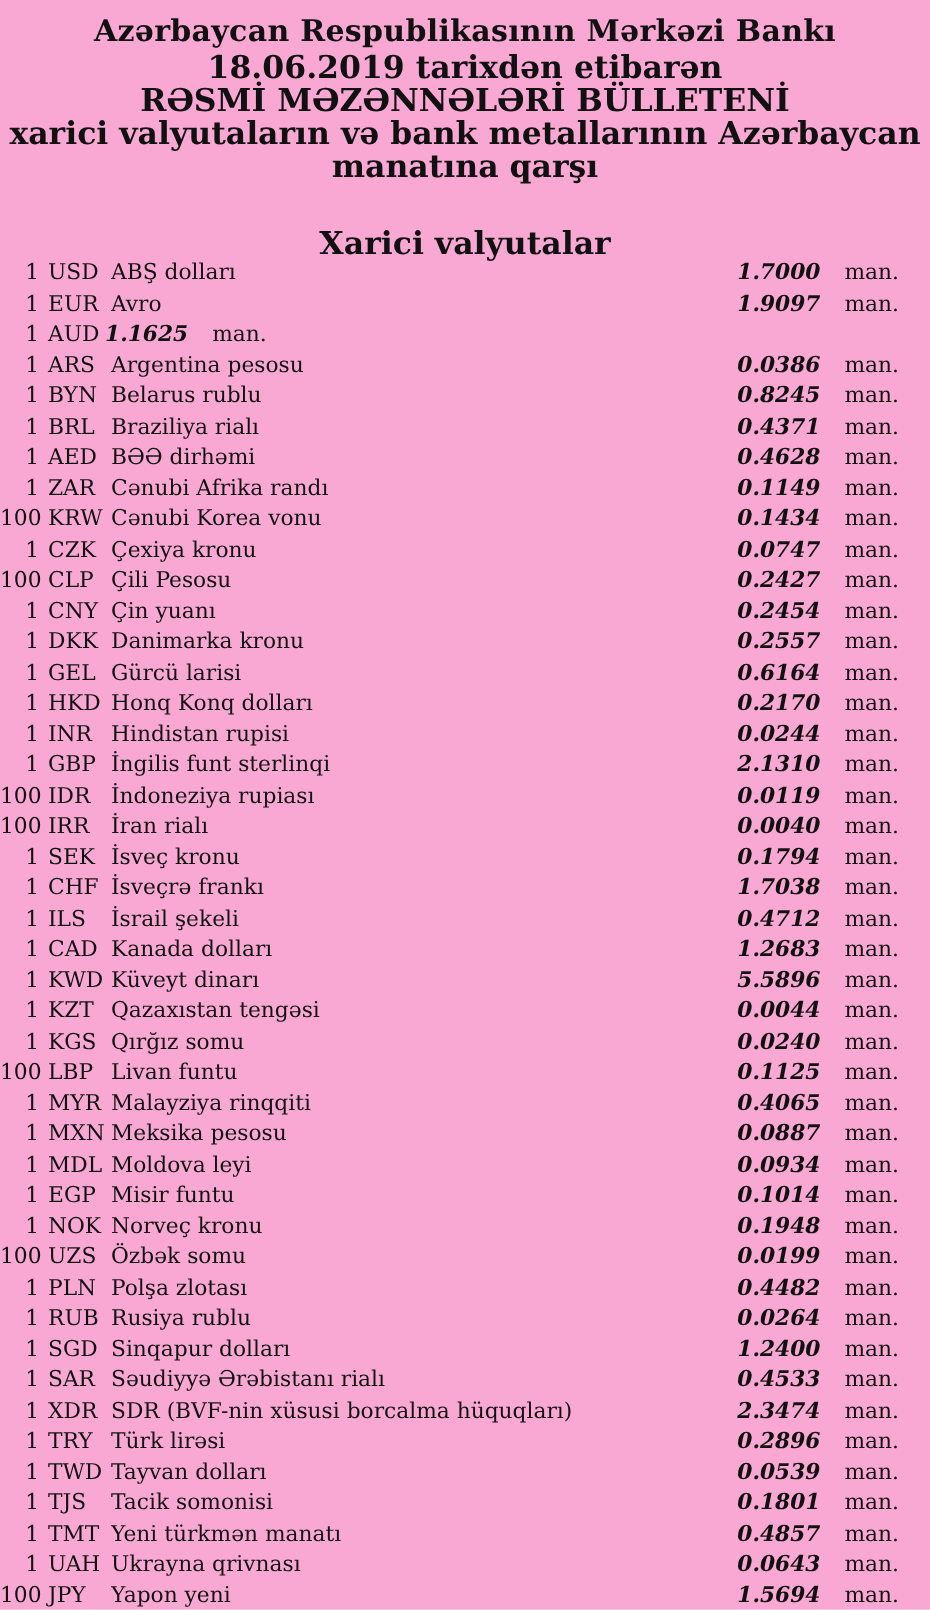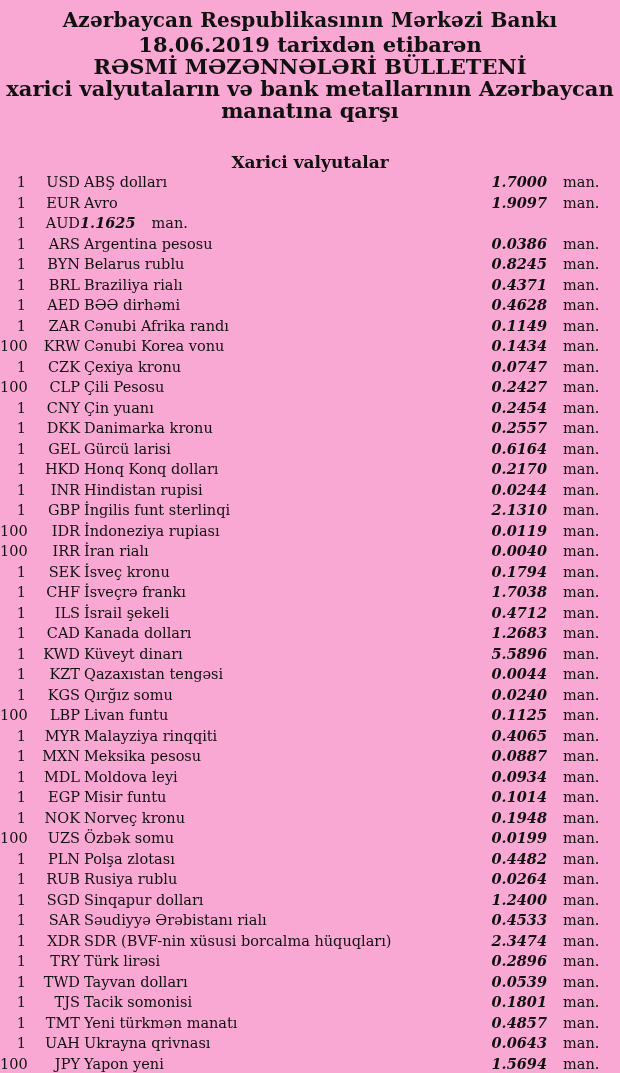--- a/index.html
+++ b/index.html
@@ -28,36 +28,36 @@
   }
   .doc-line {
     font-size: 21px;
     line-height: 22px;
     font-weight: bold;
     text-align: center;
   }
   .section-title {
     margin-top: 30px;
     text-align: center;
-    font-size: 17px;
+    font-size: 21px;
     line-height: 20px;
     font-weight: bold;
   }
   .rates-table { margin-top: 0; }
   .row {
     display: flex;
     align-items: baseline;
     height: 20.51px;
     line-height: 20.51px;
     font-size: 14.5px;
     padding-right: 23px;
     white-space: nowrap;
   }
   .qty   { width: 26px; text-align: right; flex-shrink: 0; }
-  .code  { width: 38px; margin-left: 16px; text-align: right; flex-shrink: 0; }
+  .code  { width: 38px; margin-left: 6px; text-align: left; flex-shrink: 0; }
   .name  { flex: 1; margin-left: 4px; overflow: hidden; }
   .rate  { text-align: left; font-weight: bold; font-style: italic; flex-shrink: 0; }
   .unit  { width: 34px; margin-left: 16px; flex-shrink: 0; }
 </style>
 </head>
 <body>
 
 <div class="page">
   <div class="doc-header">
     <h1 class="doc-title">Azərbaycan Respublikasının Mərkəzi Bankı</h1>

